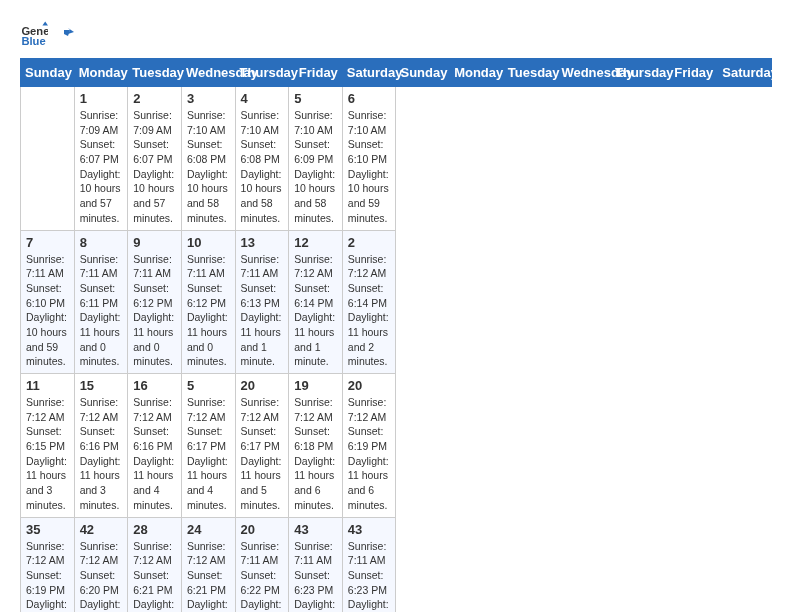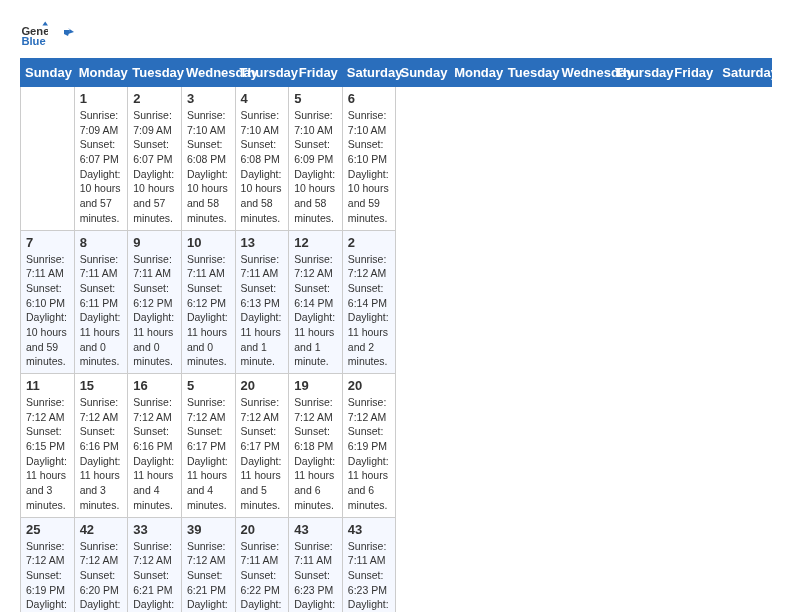--- a/index.html
+++ b/index.html
@@ -271,42 +271,42 @@
         <td>
           <span class="day-num">20</span>
           <div class="cell-info" style="white-space: pre-line;">Sunrise: 7:12 AM
 Sunset: 6:19 PM
 Daylight: 11 hours
 and 6 minutes.</div>
         </td>
       </tr>
       <tr>
         <td>
-          <span class="day-num">25</span>
+          <span class="day-num">35</span>
           <div class="cell-info" style="white-space: pre-line;">Sunrise: 7:12 AM
 Sunset: 6:19 PM
 Daylight: 11 hours
 and 7 minutes.</div>
         </td>
         <td>
           <span class="day-num">42</span>
           <div class="cell-info" style="white-space: pre-line;">Sunrise: 7:12 AM
 Sunset: 6:20 PM
 Daylight: 11 hours
 and 8 minutes.</div>
         </td>
         <td>
-          <span class="day-num">33</span>
+          <span class="day-num">28</span>
           <div class="cell-info" style="white-space: pre-line;">Sunrise: 7:12 AM
 Sunset: 6:21 PM
 Daylight: 11 hours
 and 8 minutes.</div>
         </td>
         <td>
-          <span class="day-num">39</span>
+          <span class="day-num">24</span>
           <div class="cell-info" style="white-space: pre-line;">Sunrise: 7:12 AM
 Sunset: 6:21 PM
 Daylight: 11 hours
 and 9 minutes.</div>
         </td>
         <td>
           <span class="day-num">20</span>
           <div class="cell-info" style="white-space: pre-line;">Sunrise: 7:11 AM
 Sunset: 6:22 PM
 Daylight: 11 hours

